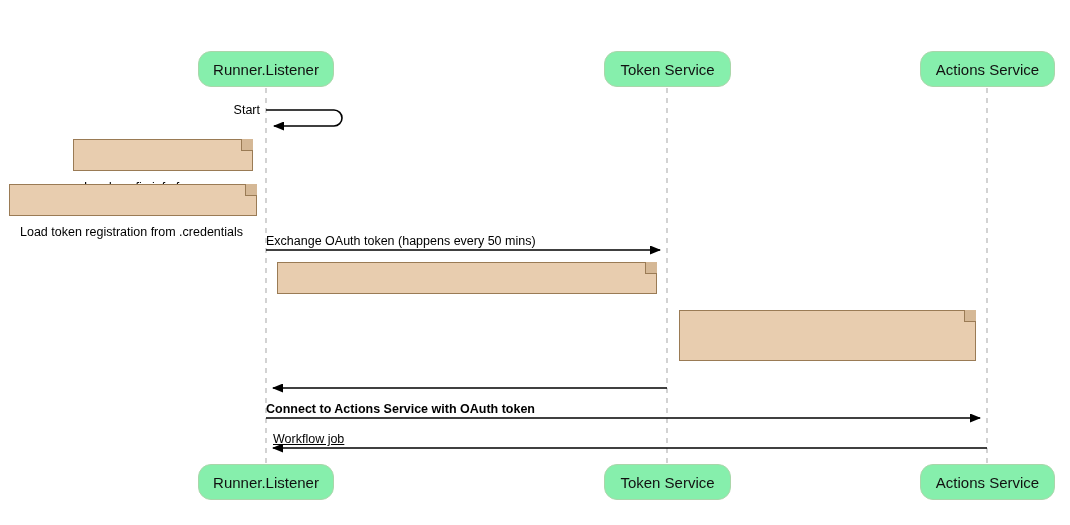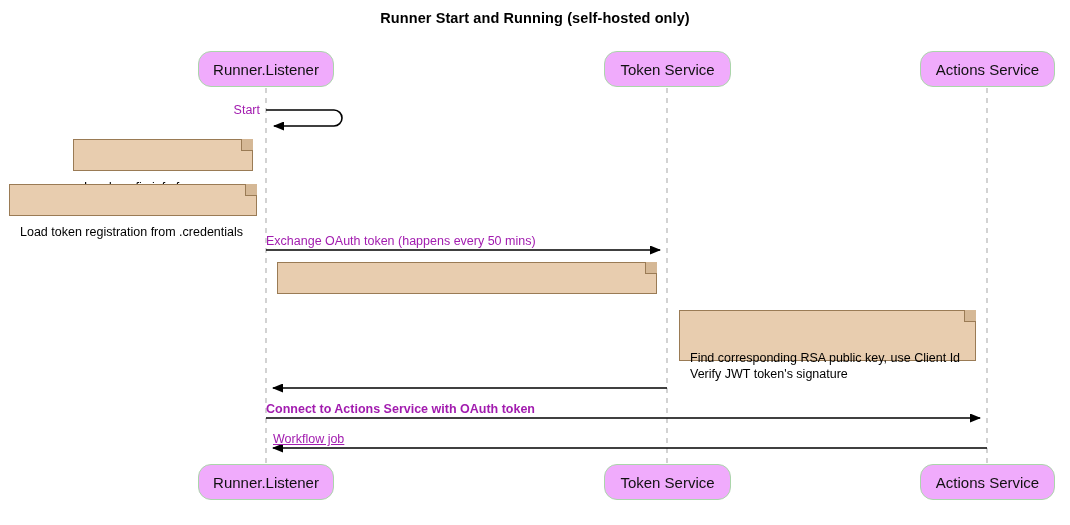--- a/index.html
+++ b/index.html
@@ -30,21 +30,21 @@
     top: 10px;
     width: 1070px;
     text-align: center;
     font-size: 14.5px;
     font-weight: bold;
     letter-spacing: 0.1px;
     color: #000000;
   }
   .participant-box {
     position: absolute;
-    background: #f0abfc;
+    background: #86efac;
     border: 1px solid #aad6aa;
     border-radius: 13px;
     display: flex;
     align-items: center;
     justify-content: center;
     font-size: 15px;
     color: #111111;
     box-sizing: border-box;
   }
   .note-box {
@@ -64,36 +64,35 @@
     right: -1px;
     width: 11px;
     height: 11px;
     background: #d5b896;
     border-left: 1px solid #9a7b55;
     border-bottom: 1px solid #9a7b55;
   }
   .msg-label {
     position: absolute;
     font-size: 12.5px;
-    color: #a21caf;
+    color: #000000;
     white-space: nowrap;
   }
   .msg-label.center {
     text-align: left;
   }
   .msg-label.right {
     text-align: right;
   }
 </style>
 </head>
 <body>
 
 <div id="diagram-root">
 
-  <div class="diagram-title">Runner Start and Running (self-hosted only)</div>
 
   <svg class="svg-layer" width="1070" height="525">
     <defs>
       <marker id="arrow-end" markerWidth="11" markerHeight="9" refX="10" refY="4.5" orient="auto" markerUnits="userSpaceOnUse">
         <path d="M0,0 L11,4.5 L0,9 z" fill="#000000"></path>
       </marker>
       <marker id="arrow-start" markerWidth="11" markerHeight="9" refX="1" refY="4.5" orient="auto-start-reverse" markerUnits="userSpaceOnUse">
         <path d="M0,0 L11,4.5 L0,9 z" fill="#000000"></path>
       </marker>
     </defs>
@@ -163,17 +162,15 @@
     <span class="note-fold"></span>
     <span>Load token registration from .credentials</span>
   </div>
 
   <div class="note-box" style="left:277px; top:262px; width:380px; height:32px;">
     <span class="note-fold"></span>
   </div>
 
   <div class="note-box" style="left:679px; top:310px; width:297px; height:51px;">
     <span class="note-fold"></span>
-    <span>Find corresponding RSA public key, use Client Id
-Verify JWT token's signature</span>
   </div>
 
 </div>
 
 </body></html>

